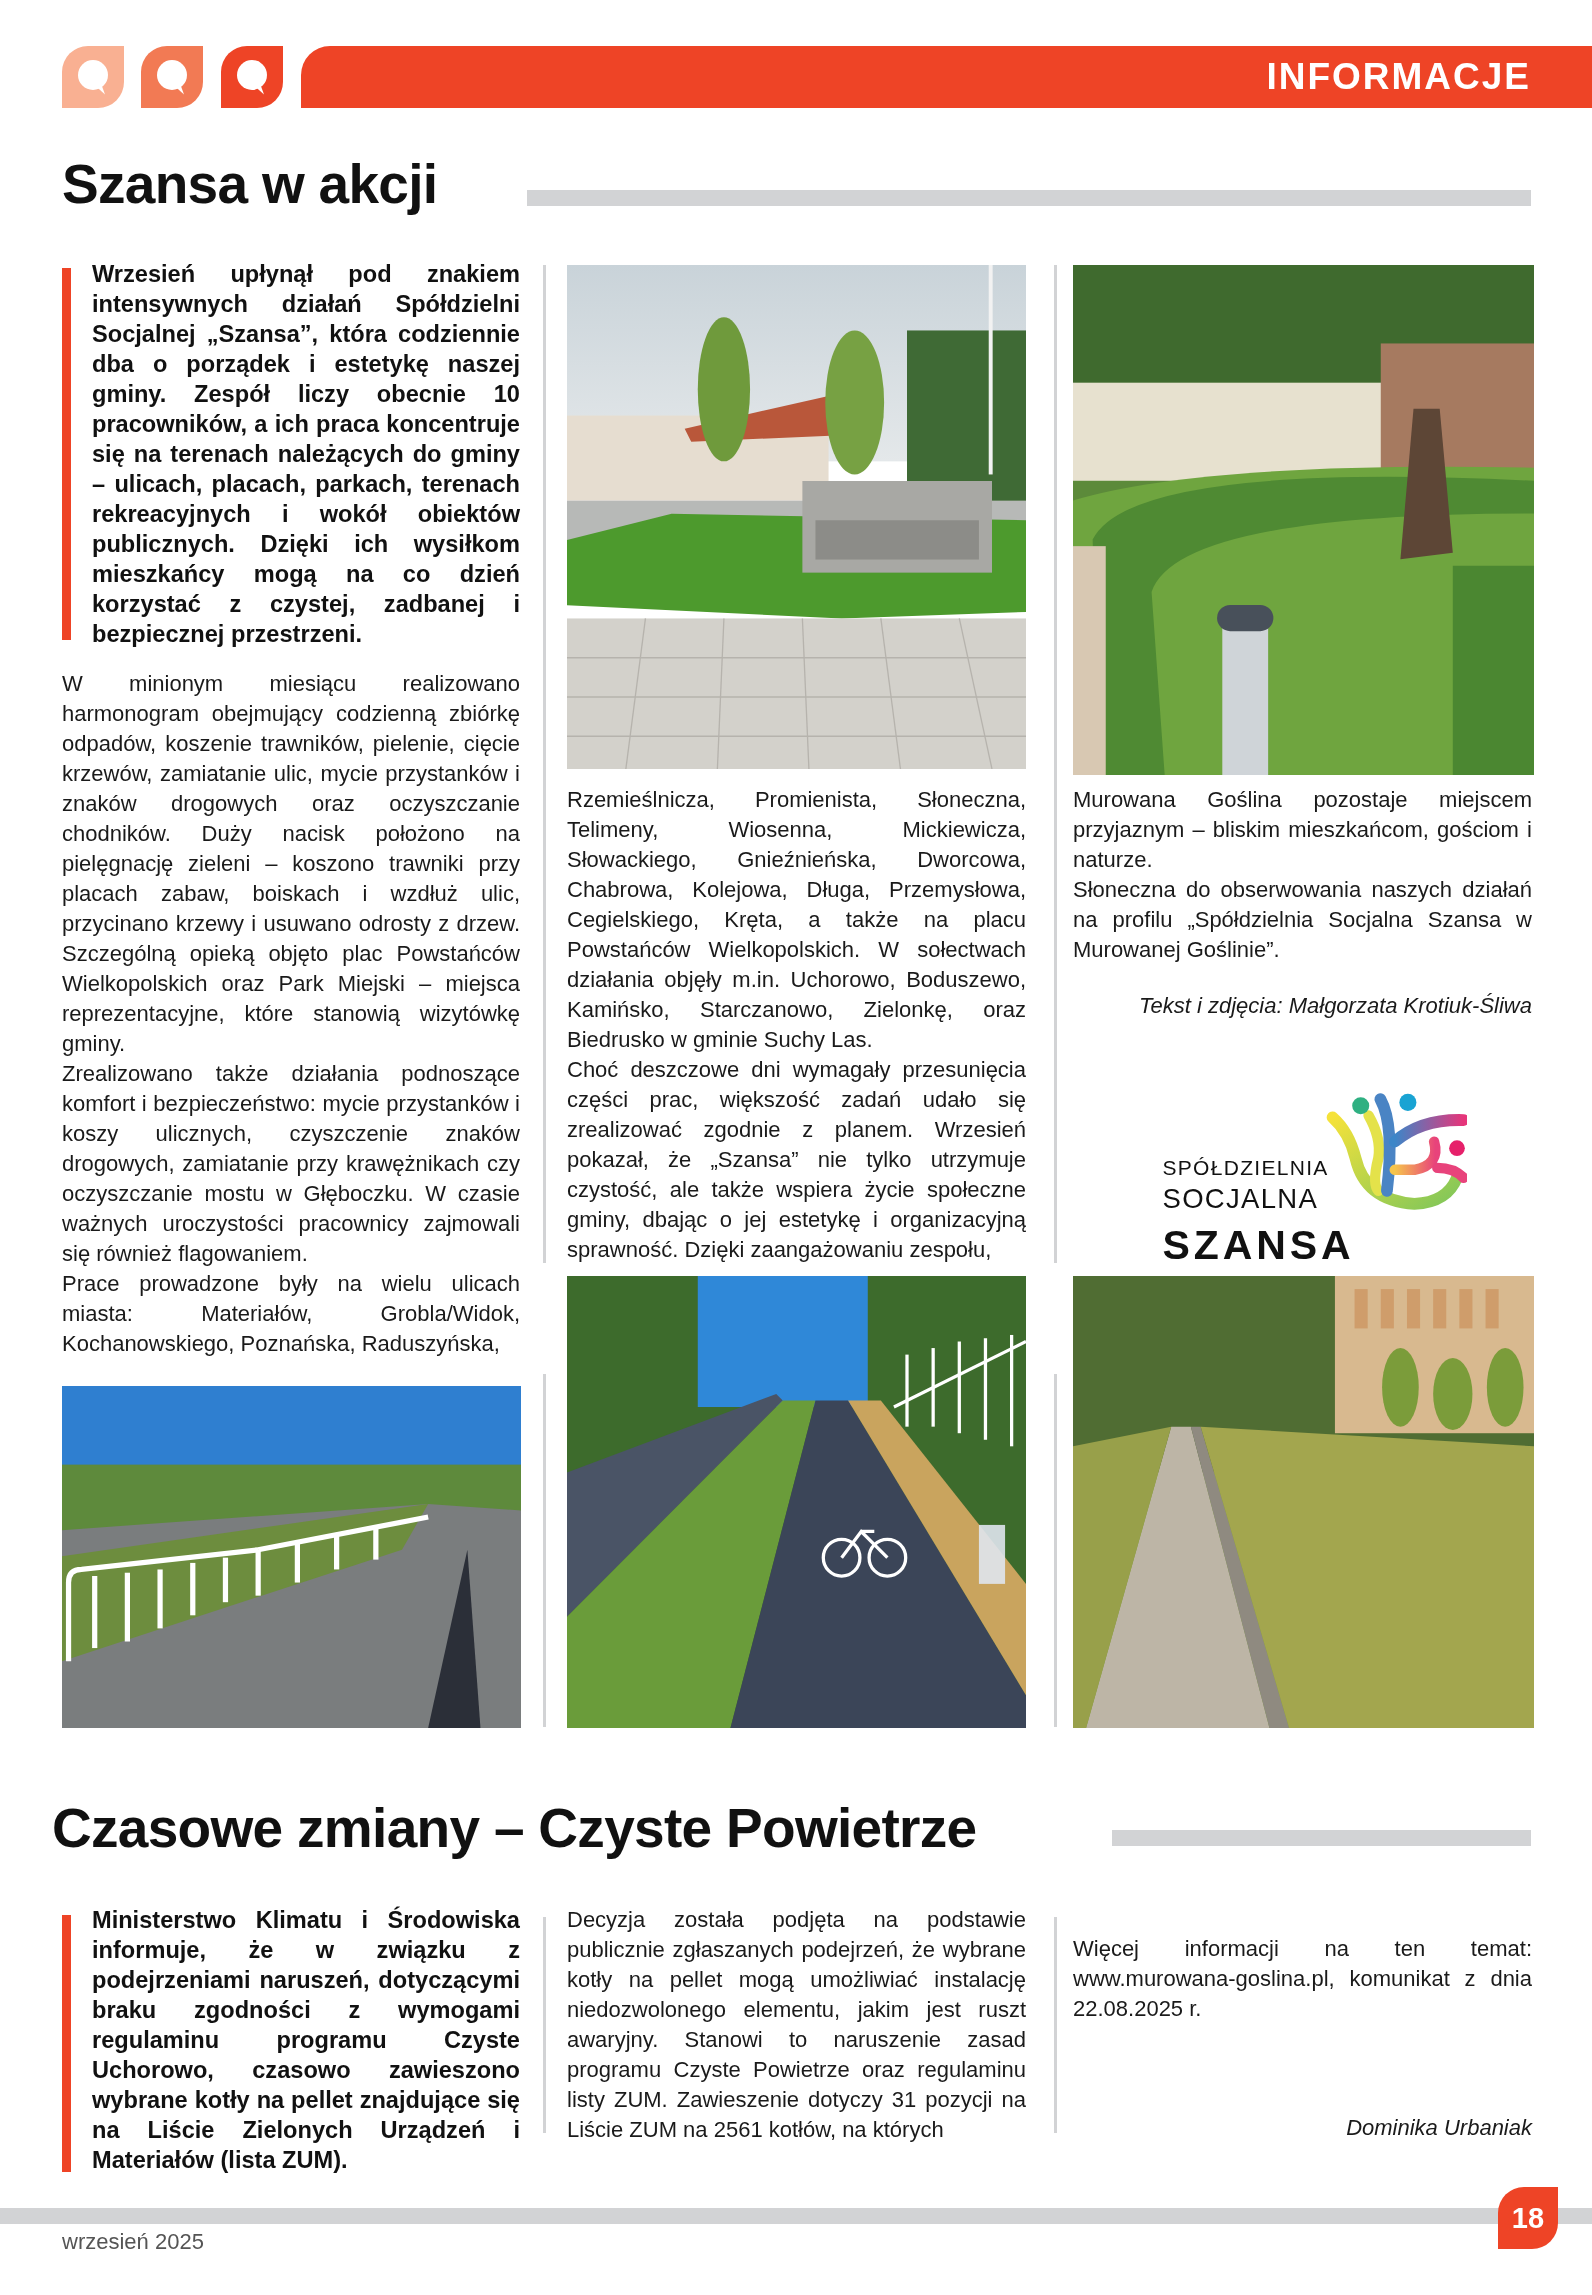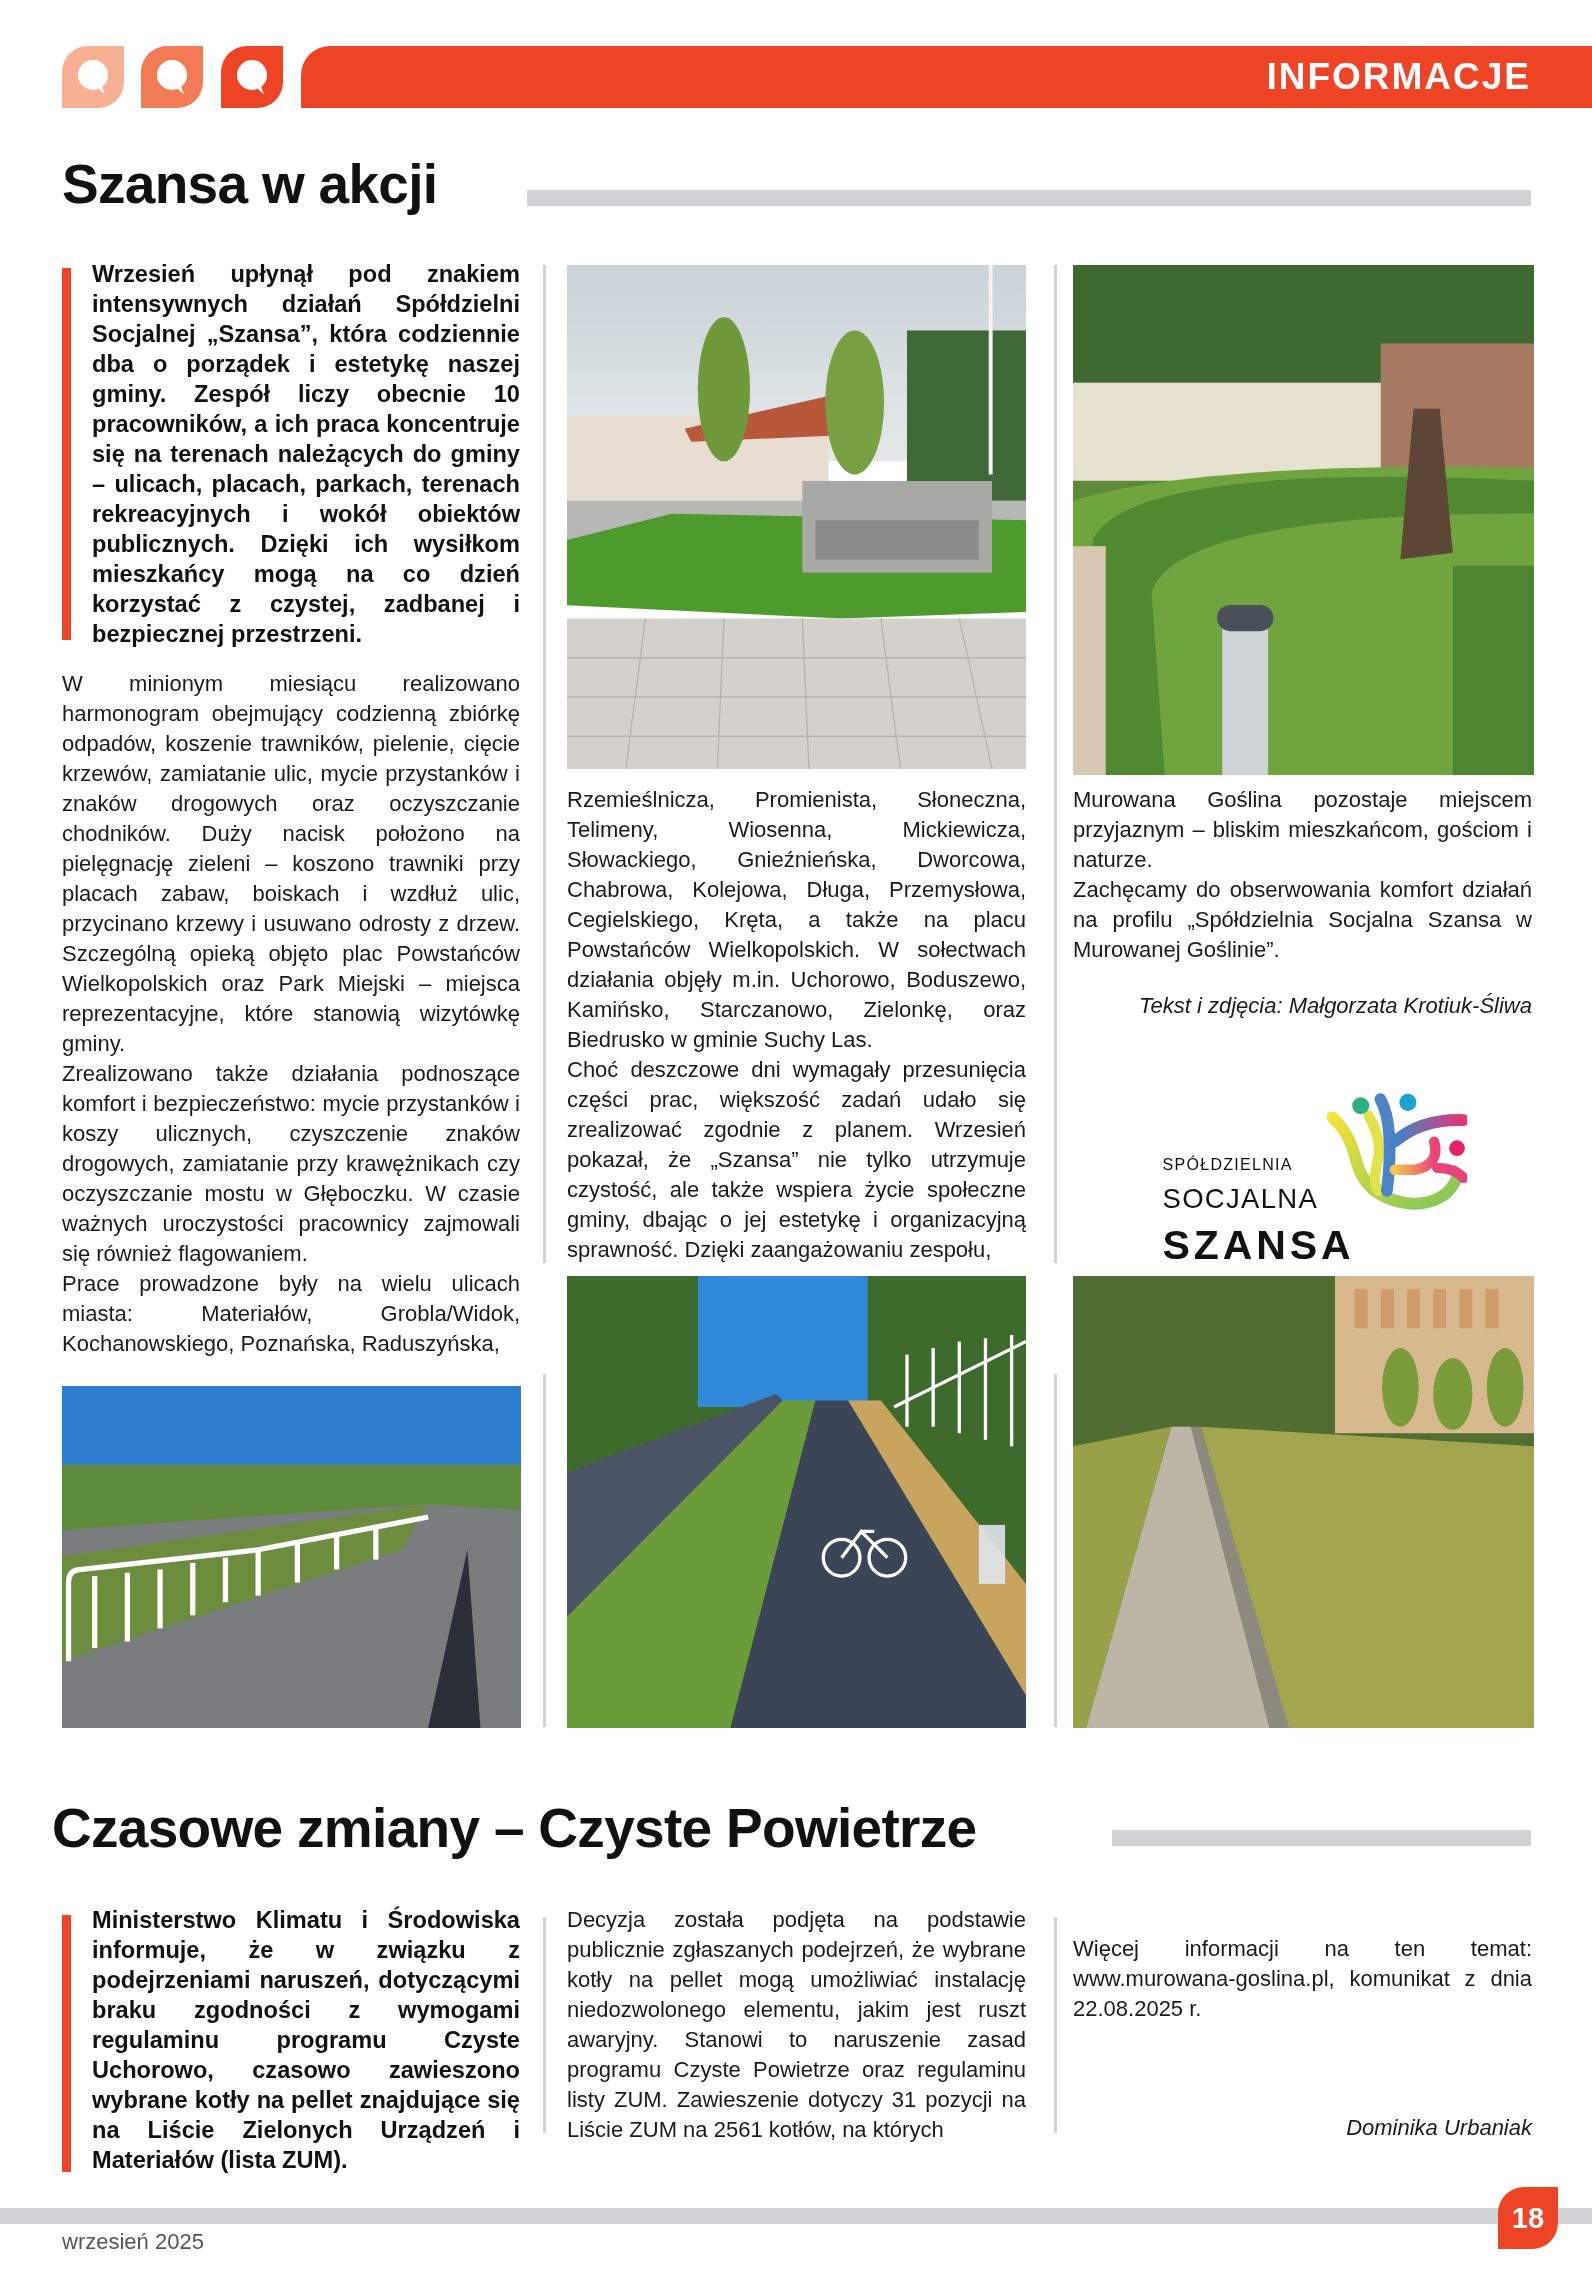--- a/index.html
+++ b/index.html
@@ -32,21 +32,21 @@
   .lead-bar { position: absolute; width: 9.2px; background: #ee4426; }
   .body-text { position: absolute; font-size: 22px; line-height: 30px; text-align: justify;
                color: #1a1a1a; font-weight: normal; }
   .body-text p { margin: 0; }
   .signature { position: absolute; font-style: italic; font-size: 22px; text-align: right; color: #1a1a1a; }
 
   
   .photo { position: absolute; overflow: hidden; }
 
   
-  .logo-text-small { position: absolute; font-size: 16px; letter-spacing: 1.3px; color: #111; line-height: 1; }
+  .logo-text-small { position: absolute; font-size: 21px; letter-spacing: 1.3px; color: #111; line-height: 1; }
   .logo-text-big { position: absolute; font-size: 41px; font-weight: bold; letter-spacing: 3.9px; color: #111; line-height: 1; margin-top: 9px; }
 
   
   .footer-rule { position: absolute; left: 0; right: 0; top: 2208px; height: 15.7px; background: #d2d3d5; }
   .page-badge { position: absolute; left: 1498px; top: 2187px; width: 60px; height: 62px;
                 background: #ee4426; border-radius: 26px 0 26px 0;
                 color: #fff; font-weight: bold; font-size: 29px; text-align: center; line-height: 62px; }
   .footer-date { position: absolute; left: 62px; top: 2229px; font-size: 22px; color: #555; }
 </style>
 </head>
@@ -132,21 +132,21 @@
   </svg>
 </div>
 
 <div class="body-text" style="left:567px;top:785px;width:459px;">
   <p>Rzemieślnicza, Promienista, Słoneczna, Telimeny, Wiosenna, Mickiewicza, Słowackiego, Gnieźnieńska, Dworcowa, Chabrowa, Kolejowa, Długa, Przemysłowa, Cegielskiego, Kręta, a także na placu Powstańców Wielkopolskich. W sołectwach działania objęły m.in. Uchorowo, Boduszewo, Kamińsko, Starczanowo, Zielonkę, oraz Biedrusko w gminie Suchy Las.</p>
   <p>Choć deszczowe dni wymagały przesunięcia części prac, większość zadań udało się zrealizować zgodnie z planem. Wrzesień pokazał, że „Szansa” nie tylko utrzymuje czystość, ale także wspiera życie społeczne gminy, dbając o jej estetykę i organizacyjną sprawność. Dzięki zaangażowaniu zespołu,</p>
 </div>
 
 <div class="body-text" style="left:1073px;top:785px;width:459px;">
   <p>Murowana Goślina pozostaje miejscem przyjaznym – bliskim mieszkańcom, gościom i naturze.</p>
-  <p>Zachęcamy do obserwowania komfort działań na profilu „Spółdzielnia Socjalna Szansa w Murowanej Goślinie”.</p>
+  <p>Słoneczna do obserwowania naszych działań na profilu „Spółdzielnia Socjalna Szansa w Murowanej Goślinie”.</p>
 </div>
 <div class="signature" style="left:1073px;top:993px;width:459px;">Tekst i zdjęcia: Małgorzata Krotiuk-Śliwa</div>
 
 <div class="abs" style="left:1152px;top:1086px;width:301px;height:164px;">
   <div class="logo-text-small" style="left:10.5px;top:71px;">SPÓŁDZIELNIA</div>
   <div class="logo-text-small" style="left:10.5px;top:99px;font-size:27.5px;">SOCJALNA</div>
   <div class="logo-text-big" style="left:10.5px;top:130px;">SZANSA</div>
   <svg class="abs" style="left:164px;top:0;" width="151" height="131" viewBox="0 0 230 200">
     <defs>
       <linearGradient id="lg1" x1="0" y1="0" x2="1" y2="1">

